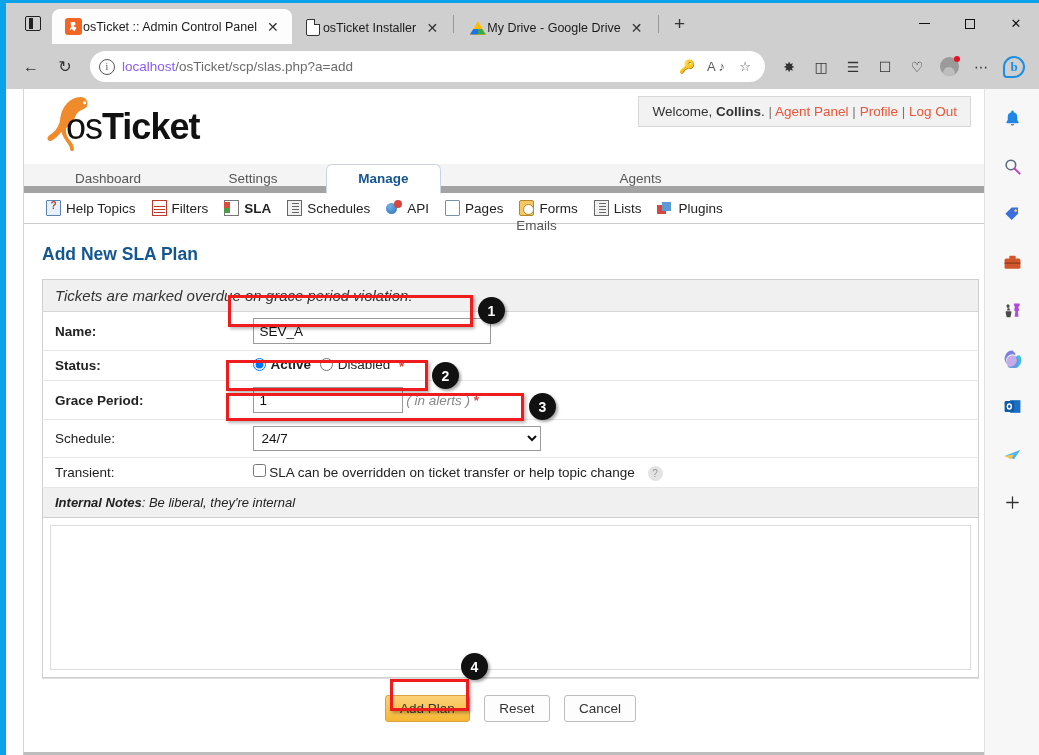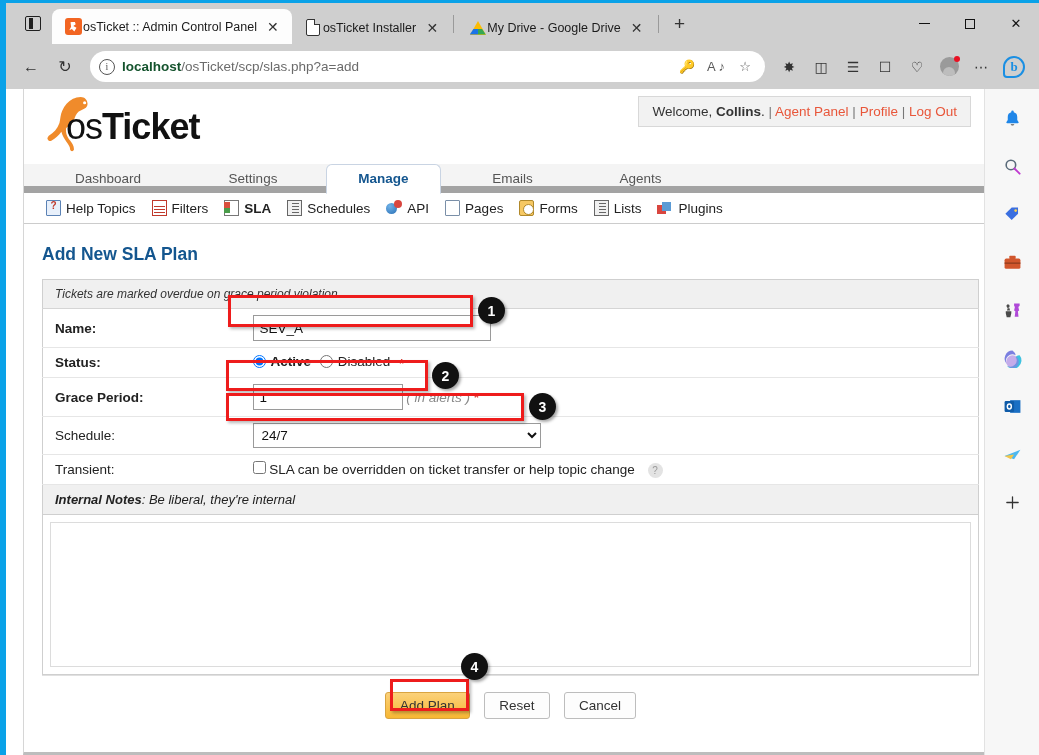--- a/index.html
+++ b/index.html
@@ -61,21 +61,21 @@
   
   .addrbar { height: 45px; background: #cfcfcf; display:flex; align-items:center; padding: 0 10px; gap: 4px; }
   .navbtn { width: 30px; height:30px; display:flex;align-items:center;justify-content:center; font-size:16px; color:#333; cursor:pointer;}
   .omnibox {
     flex: 1; height: 31px; background: #fff; border-radius: 16px;
     display:flex; align-items:center; padding: 0 9px; gap: 7px; margin: 0 6px;
   }
   .omni-info { width:16px;height:16px;border:1.3px solid #555;border-radius:50%;color:#555;
      font-size:10px;display:flex;align-items:center;justify-content:center;font-family:"Liberation Serif",serif;}
   .url { flex:1; font-size: 13.5px; color:#6b6b6b; white-space:nowrap; overflow:hidden; }
-  .url b { color:#14532d; font-weight:bold; }
+  .url b { color:#8b5cf6; font-weight:normal; }
   .omni-ic { width:22px; height:22px; display:flex;align-items:center;justify-content:center; color:#5a5a5a; font-size:13px; cursor:pointer;}
   .tb-ic { width:28px;height:28px;display:flex;align-items:center;justify-content:center;color:#333;font-size:14px;cursor:pointer;}
   .avatar-btn { width:28px;height:28px;display:flex;align-items:center;justify-content:center;position:relative;cursor:pointer;}
   .avatar-circ { width:19px;height:19px;border-radius:50%;background:#9a9a9a;position:relative;overflow:hidden;}
   .avatar-circ::after{content:"";position:absolute;left:3.5px;top:10px;width:12px;height:12px;border-radius:50%;background:#bdbdbd;}
   .avatar-dot{position:absolute;right:3px;top:3px;width:6px;height:6px;border-radius:50%;background:#e81123;}
   .copilot { width:30px;height:30px;display:flex;align-items:center;justify-content:center;cursor:pointer;}
   .copilot-g { width:22px;height:22px;border:2px solid #1a8fe3;border-radius:50% 50% 50% 4px;
     display:flex;align-items:center;justify-content:center;color:#1a8fe3;font-size:13px;font-weight:bold;
     font-family:"Liberation Serif",serif;}
@@ -136,21 +136,21 @@
   .ic-forms::after{content:"";position:absolute;left:3px;top:3px;width:9px;height:9px;border-radius:50%;
      background:#fff;border:1px solid #b1892b;}
   .ic-plugins { width:16px;height:16px; }
   .ic-plugins::before{content:"";position:absolute;left:0;top:5px;width:9px;height:9px;background:#d9463f;}
   .ic-plugins::after{content:"";position:absolute;left:5px;top:2px;width:9px;height:9px;background:#5b9bd5;}
 
   
   .content { padding: 14px 18px 0 18px; }
   .page-title { font-size:17.5px; font-weight:bold; color:#14568f; margin:6px 0 14px 0; }
   .form-table { width:937px; border:1px solid #cfcfcf; border-collapse:collapse; background:#fff; }
-  .form-table tr.bandrow td { background:#f0f0f0; border-bottom:1px solid #d5d5d5; font-style:italic; font-size:12px; color:#333; padding:7px 12px;}
+  .form-table tr.bandrow td { background:#f0f0f0; border-bottom:1px solid #d5d5d5; font-style:italic; font-size:15px; color:#333; padding:7px 12px;}
   .form-table td { border-bottom:1px solid #e6e6e6; padding:6px 10px; font-size:13.5px; color:#222; vertical-align:middle; }
   .form-table td.lbl { width:200px; padding-left:12px; }
   .form-table td.lbl.b { font-weight:bold; }
   .req { color:#d9463f; font-weight:bold; }
   .hint { color:#888; font-style:italic; }
   .note { color:#777; font-style:italic; }
 
   input.txt { height:26px; border:1px solid #9a9a9a; font-size:13.5px; padding:2px 6px;
      font-family:"Liberation Sans",sans-serif; background:#fff; color:#111; }
   select.sel { height:25px; border:1px solid #9a9a9a; font-size:13.5px; background:#fff; color:#111;
@@ -276,21 +276,21 @@
               <a href="#">Profile</a>
               <span class="sep">|</span>
               <a href="#">Log Out</a>
             </div>
           </div>
 
           <div class="tabs-row">
             <div class="t" style="left:20px;width:128px;">Dashboard</div>
             <div class="t" style="left:168px;width:122px;">Settings</div>
             <div class="t active" style="left:302px;width:115px;">Manage</div>
-            <div class="t" style="left:430px;width:117px;">Emails</div>
+            <div class="t" style="left:454px;width:117px;margin-top:47px;">Emails</div>
             <div class="t" style="left:560px;width:113px;">Agents</div>
           </div>
 
           <div class="subnav">
             <div class="item">
               <span class="mini-ic ic-blue ic-help"></span>
               <span>Help Topics</span>
             </div>
             <div class="item">
               <span class="mini-ic ic-filters"></span>

